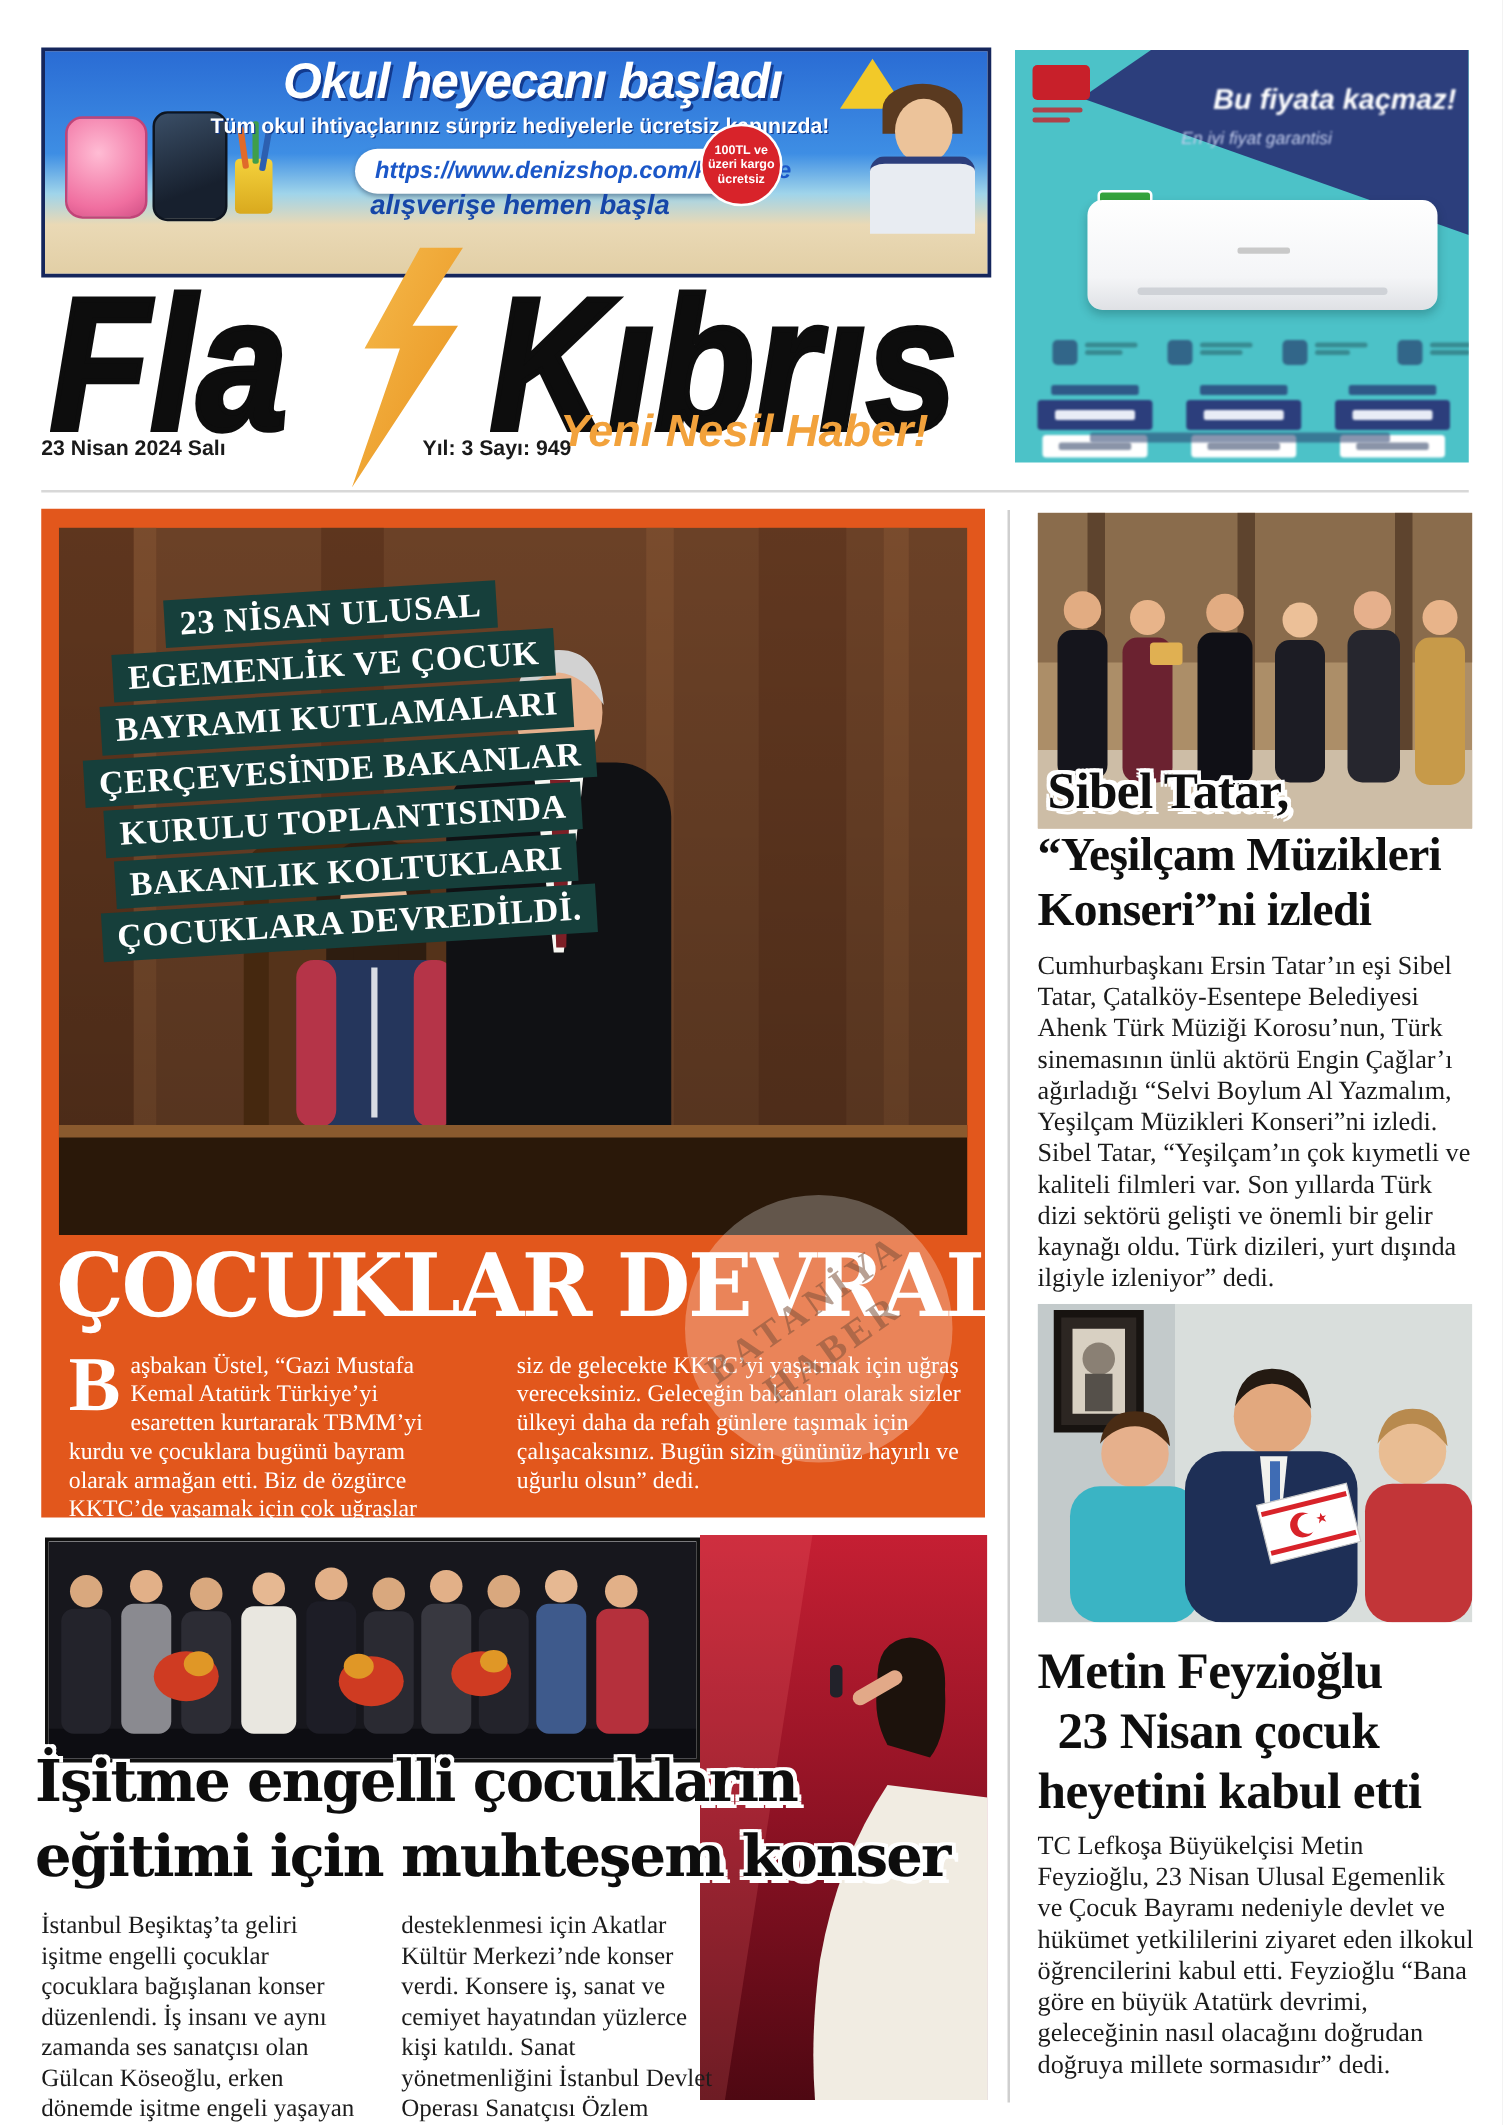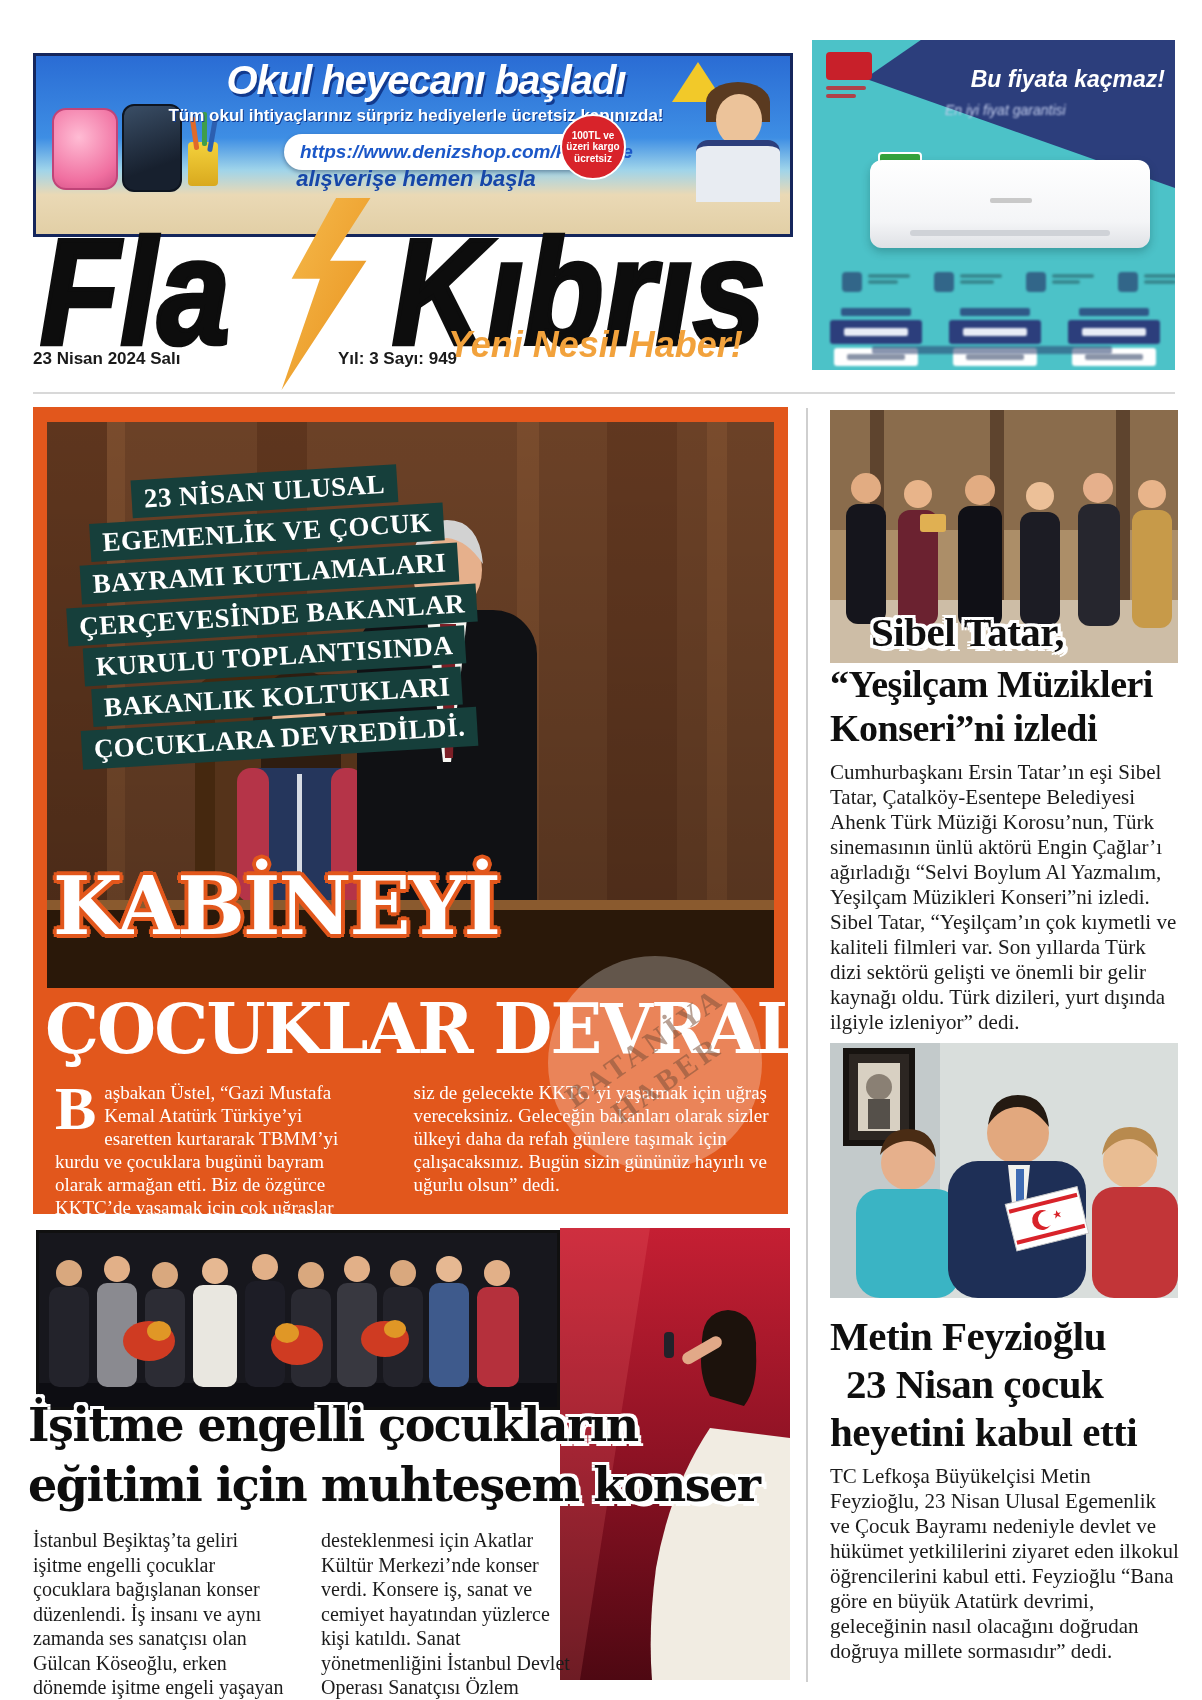--- a/index.html
+++ b/index.html
@@ -2,21 +2,21 @@
 <html><head>
 <meta charset="utf-8">
 <style>
   html,body{margin:0;padding:0;background:#e9e9e9;}
   #page{position:relative;width:1202px;height:1700px;background:#ffffff;margin:0 auto;
         font-family:"Liberation Sans",sans-serif;overflow:hidden;}
   .abs{position:absolute;}
 
   
   #banner-ad{left:33px;top:38px;width:760px;height:184px;border:3px solid #15265c;box-sizing:border-box;
-    background:linear-gradient(180deg,#2a6cd4 0%,#3e8ee4 46%,#9fd4ea 64%,#ead9b5 78%,#e2cfa6 100%);margin-top:15px;}
+    background:linear-gradient(180deg,#2a6cd4 0%,#3e8ee4 46%,#9fd4ea 64%,#ead9b5 78%,#e2cfa6 100%);}
   .ba-headline{left:150px;top:2px;width:480px;text-align:center;color:#fff;font-size:40px;font-weight:bold;
     font-style:italic;letter-spacing:-1px;text-shadow:2px 3px 0 #123a8e;}
   .ba-sub{left:120px;top:50px;width:520px;text-align:center;color:#fff;font-size:17px;font-weight:bold;
     text-shadow:1px 1px 0 #123a8e;}
   .ba-pill{left:248px;top:78px;width:324px;height:36px;border-radius:18px;background:#fff;display:flex;
     align-items:center;padding-left:16px;box-sizing:border-box;box-shadow:0 2px 4px rgba(0,0,30,.35);}
   .ba-url{color:#1b57c8;font-size:19px;font-weight:bold;font-style:italic;}
   .ba-search{right:-4px;top:-3px;width:42px;height:42px;border-radius:50%;background:#173f9e;display:flex;
     align-items:center;justify-content:center;}
   .ba-cta{left:200px;top:110px;width:360px;text-align:center;color:#1646a8;font-size:22px;font-weight:bold;font-style:italic;}
@@ -269,21 +269,20 @@
     </div>
     <div id="kicker" class="abs">
       <span>23 NİSAN ULUSAL</span>
       <span>EGEMENLİK VE ÇOCUK</span>
       <span>BAYRAMI KUTLAMALARI</span>
       <span>ÇERÇEVESİNDE BAKANLAR</span>
       <span>KURULU TOPLANTISINDA</span>
       <span>BAKANLIK KOLTUKLARI</span>
       <span>ÇOCUKLARA DEVREDİLDİ.</span>
     </div>
-    <div id="main-h1" class="abs orange-halo">KABİNEYİ</div>
     <div id="main-h2" class="abs">ÇOCUKLAR DEVRALDI</div>
     <div id="main-body" class="abs">
       <div class="c1"><span id="dropcap">B</span><span>aşbakan Üstel, “Gazi Mustafa Kemal Atatürk Türkiye’yi esaretten kurtararak TBMM’yi kurdu ve çocuklara bugünü bayram olarak armağan etti. Biz de özgürce KKTC’de yaşamak için çok uğraşlar verdik ve</span></div>
       <div class="c2">siz de gelecekte KKTC’yi yaşatmak için uğraş vereceksiniz. Geleceğin bakanları olarak sizler ülkeyi daha da refah günlere taşımak için çalışacaksınız. Bugün sizin gününüz hayırlı ve uğurlu olsun” dedi.</div>
     </div>
   </div>
 
   <div id="watermark" class="abs">
     <div><span>BATANİYA</span><br><span>HABER</span></div>
   </div>
@@ -308,21 +307,21 @@
           <rect x="128" y="96" width="44" height="122" rx="12" fill="#101016"></rect>
         <circle cx="210" cy="86" r="14" fill="#ecc098"></circle>
           <rect x="190" y="102" width="40" height="114" rx="12" fill="#1c1c24"></rect>
         <circle cx="268" cy="78" r="15" fill="#e6b08c"></circle>
           <rect x="248" y="94" width="42" height="122" rx="12" fill="#26262e"></rect>
         <circle cx="322" cy="84" r="14" fill="#e8b48a"></circle>
           <rect x="302" y="100" width="40" height="118" rx="12" fill="#c79a49"></rect>
       </g>
     </svg>
   </div>
-  <div class="abs rc-h white-halo" style="top:608px;left:871px;font-size:41px;text-align:center;">Sibel Tatar,</div>
+  <div class="abs rc-h white-halo" style="top:608px;left:838px;font-size:41px;text-align:center;">Sibel Tatar,</div>
   <div class="abs rc-h" style="top:706px;">Konseri”ni izledi</div>
   <div class="abs rc-h" style="top:662px;">“Yeşilçam Müzikleri</div>
   <div class="abs rc-body" style="top:760px;">Cumhurbaşkanı Ersin Tatar’ın eşi Sibel Tatar, Çatalköy-Esentepe Belediyesi Ahenk Türk Müziği Korosu’nun, Türk sinemasının ünlü aktörü Engin Çağlar’ı ağırladığı “Selvi Boylum Al Yazmalım, Yeşilçam Müzikleri Konseri”ni izledi. Sibel Tatar, “Yeşilçam’ın çok kıymetli ve kaliteli filmleri var. Son yıllarda Türk dizi sektörü gelişti ve önemli bir gelir kaynağı oldu. Türk dizileri, yurt dışında ilgiyle izleniyor” dedi.</div>
 
   <div class="abs rc-photo" style="top:1043px;height:255px;">
     <svg width="348" height="255" viewBox="0 0 348 255">
       <rect width="348" height="255" fill="#d9dedc"></rect>
       <rect width="110" height="255" fill="#c3cacb"></rect>
       <rect x="16" y="8" width="66" height="92" fill="#2c2622" stroke="#171310" stroke-width="6"></rect>
       <rect x="28" y="20" width="42" height="68" fill="#d8d0c2"></rect>

